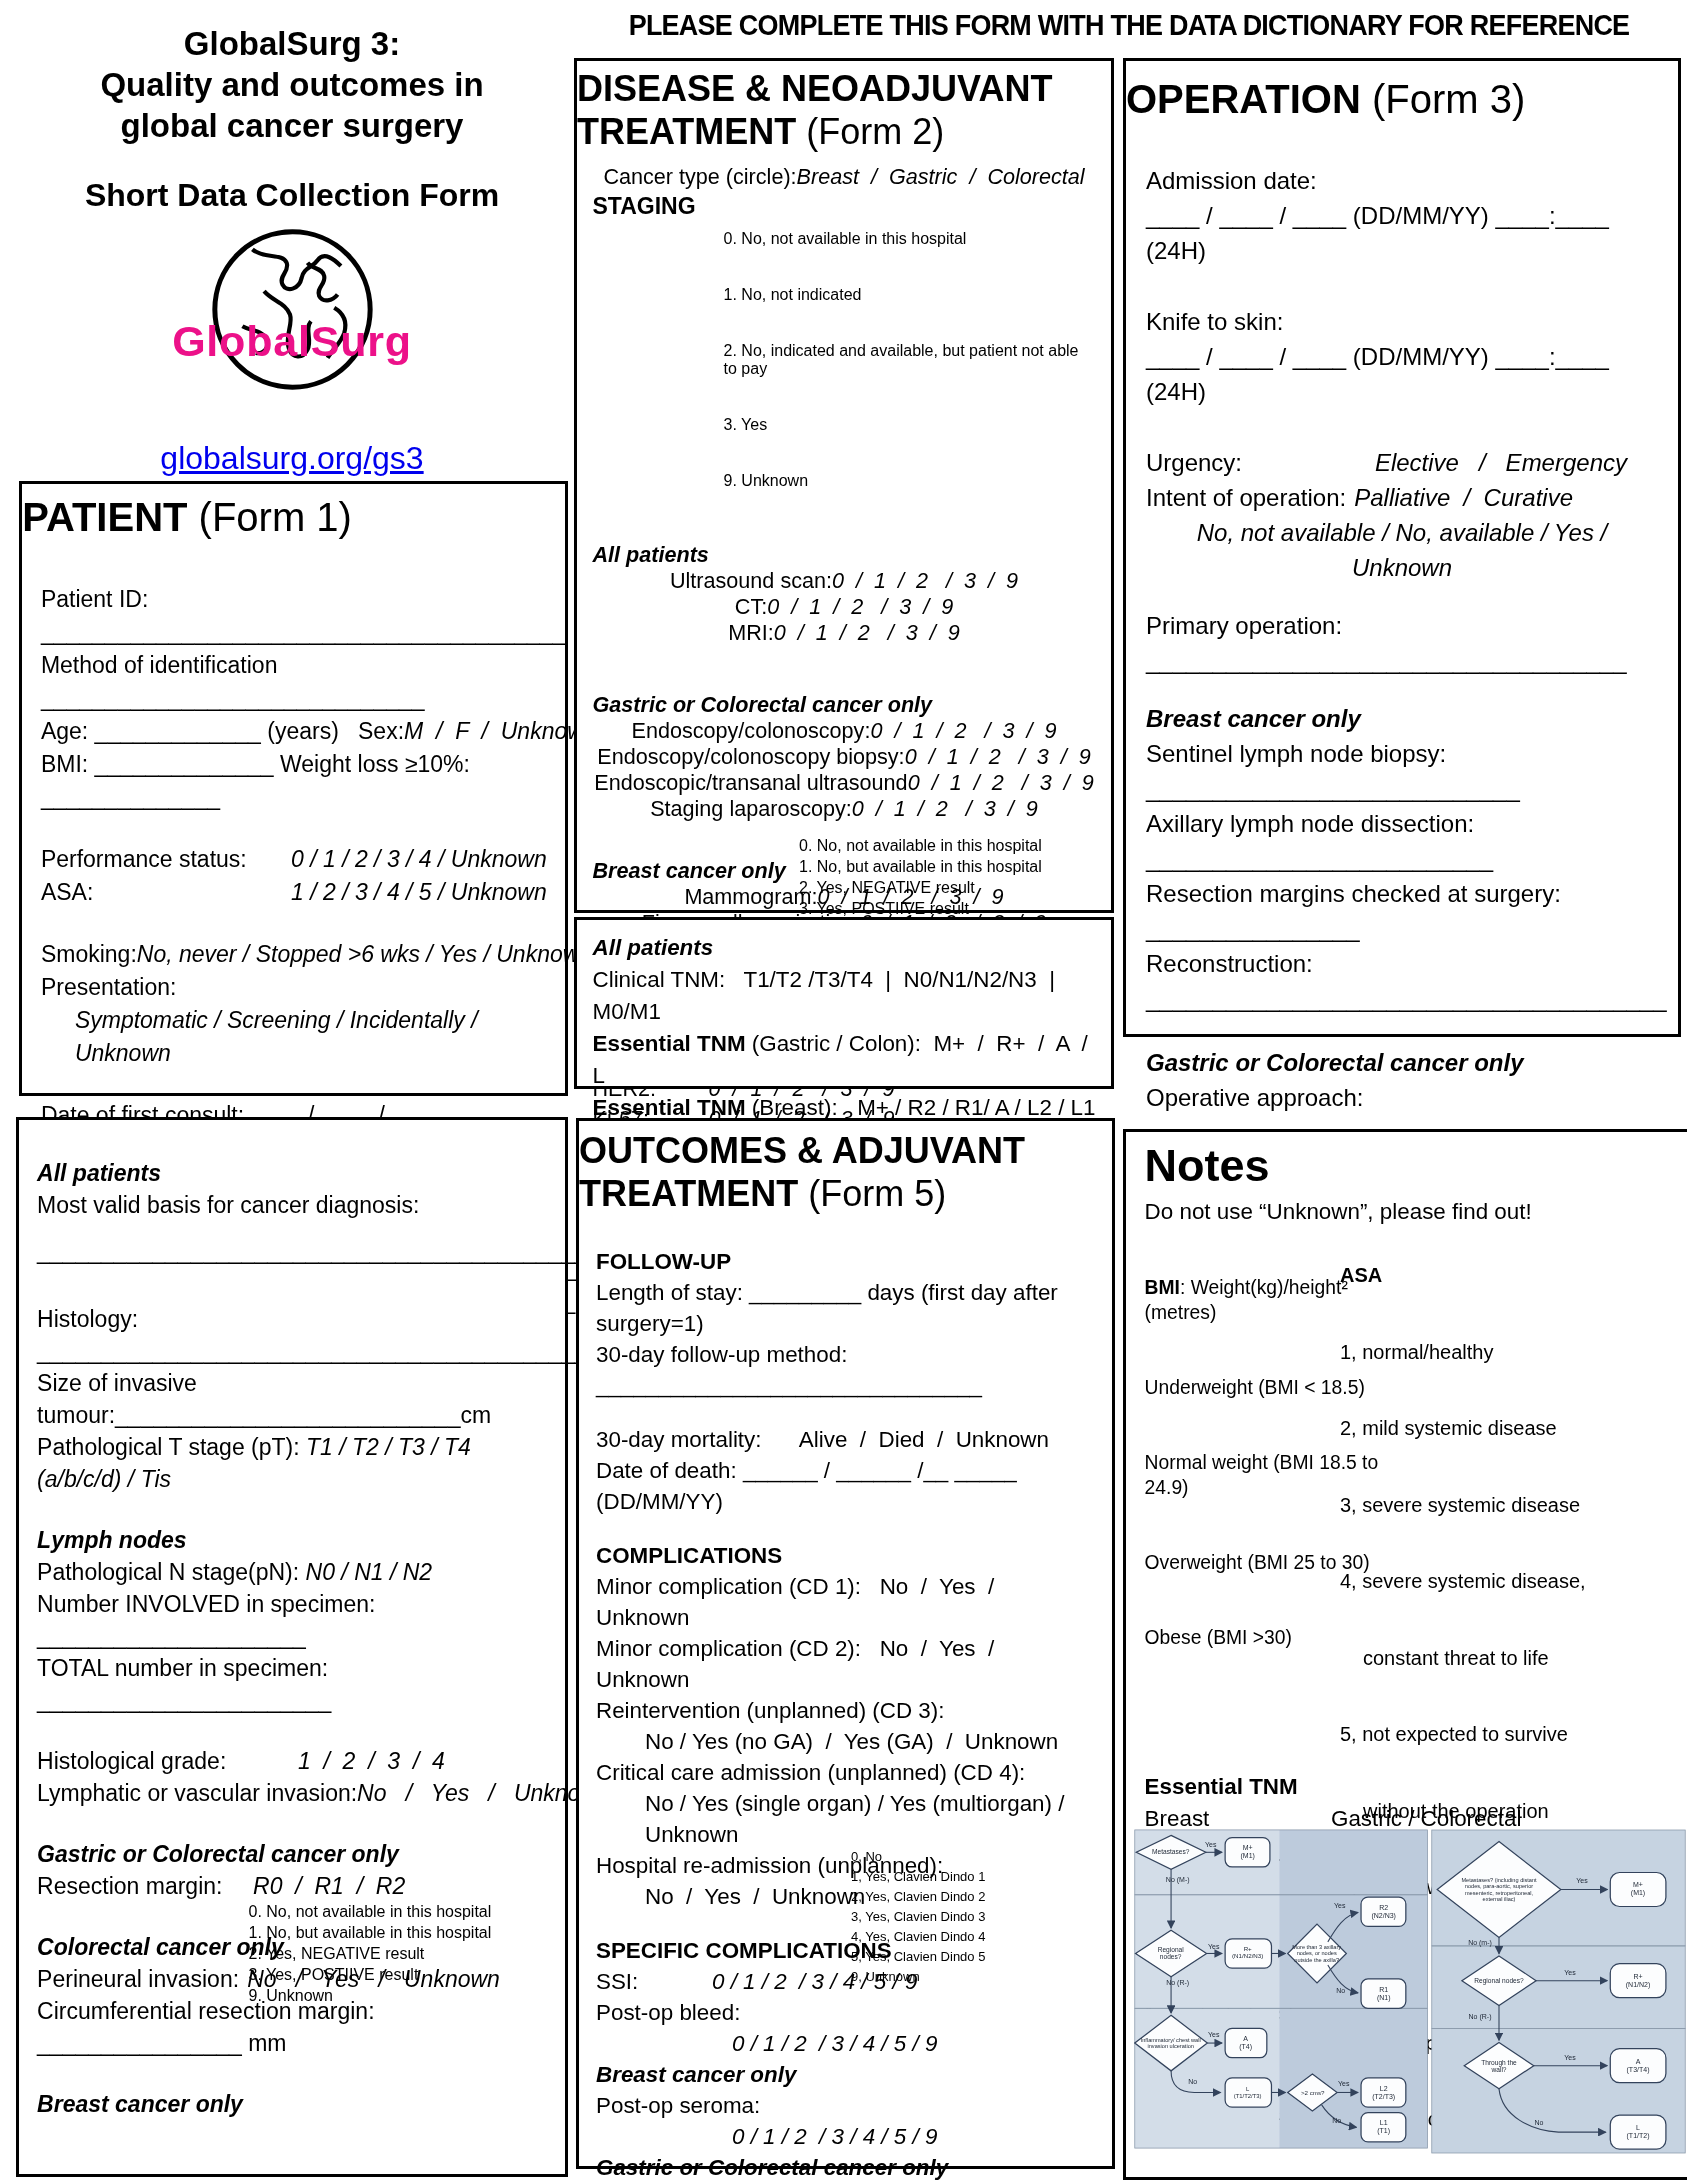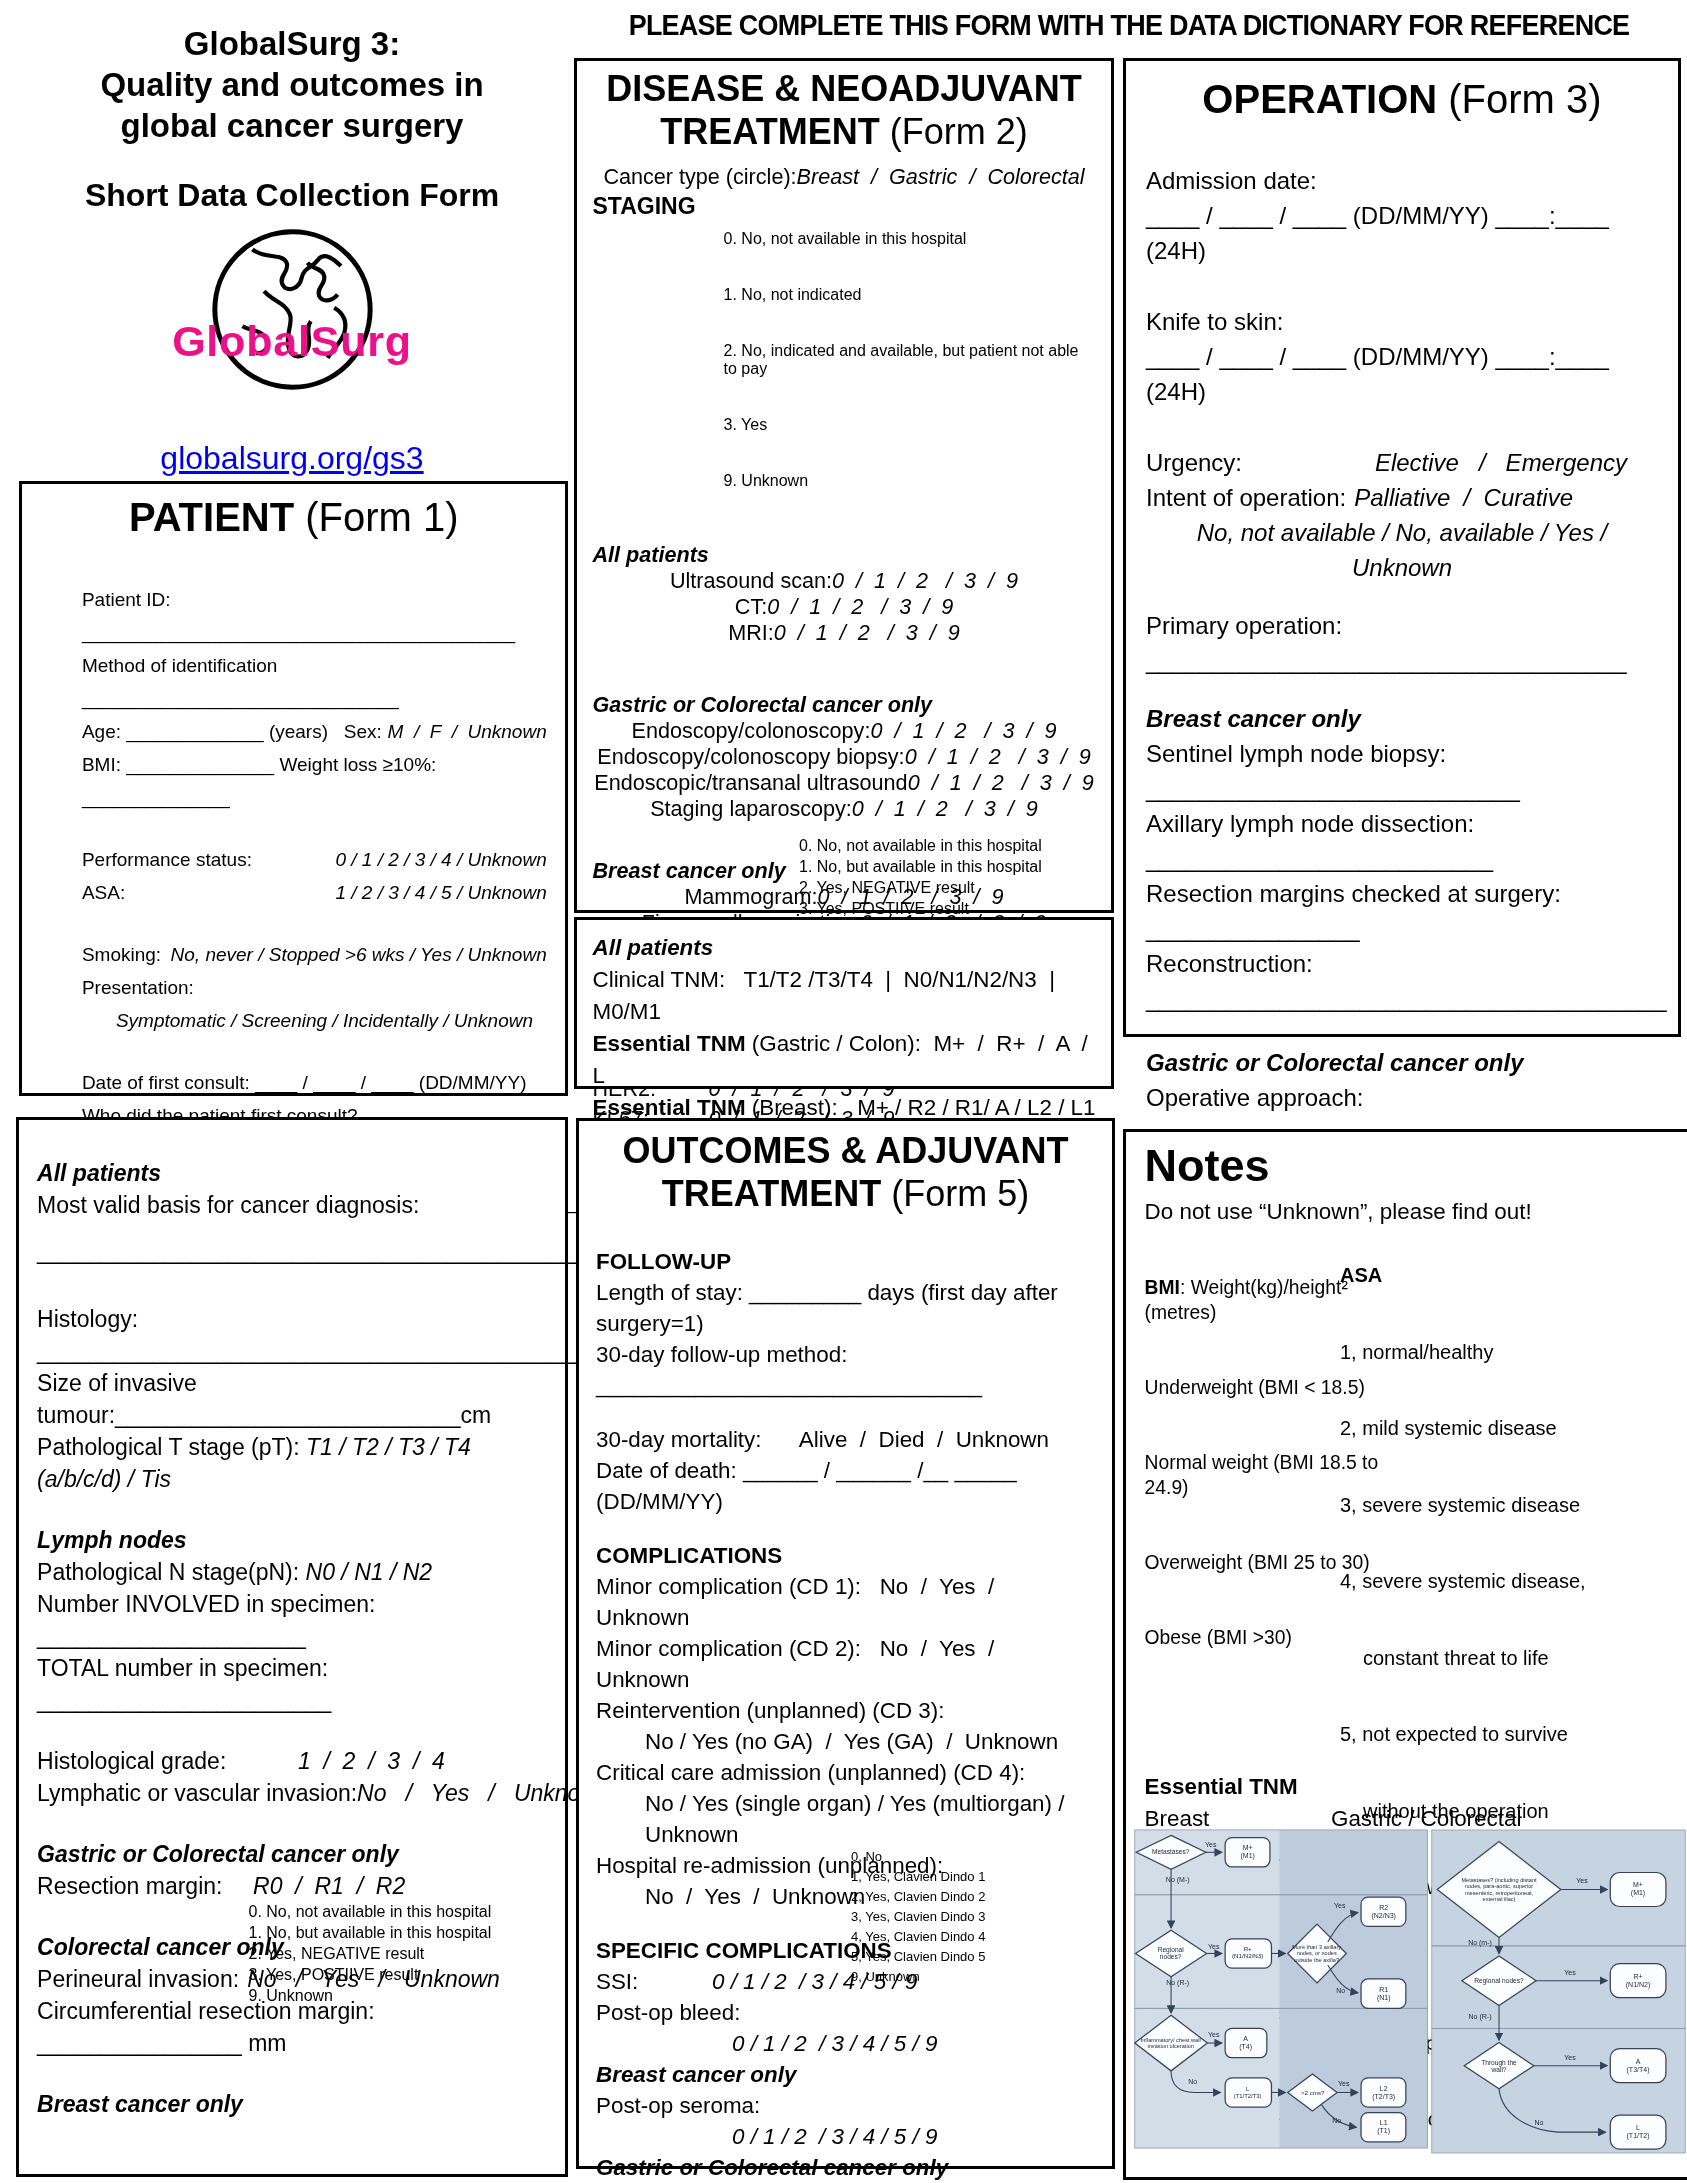--- a/index.html
+++ b/index.html
@@ -2,41 +2,41 @@
 <html style="font-size:12.4px"><head>
 <meta charset="utf-8">
 <style>
   html,body{margin:0;padding:0;background:#9a9a9a;}
   .page{position:relative;width:1688px;height:2183px;background:#ffffff;
         font-family:"Liberation Sans",sans-serif;color:#000;overflow:hidden;}
   .b{font-weight:bold;}
   .i{font-style:italic;}
   .bi{font-weight:bold;font-style:italic;}
   .box{position:absolute;border:3.9px solid #000;background:#fff;box-sizing:border-box;}
-  .ft{text-align:center;font-weight:normal;}
+  .ft{font-weight:normal;}
   .ln{white-space:pre-wrap;}
   .row{display:flex;justify-content:space-between;align-items:baseline;}
   .row span{white-space:pre;}
   .banner{position:absolute;left:576px;top:9.3px;width:1106px;text-align:center;
           font-weight:bold;font-size:29px;letter-spacing:-0.8px;transform:scaleX(.93);
           transform-origin:center;white-space:nowrap;}
   
   .hdr{position:absolute;left:15.5px;top:23px;width:553px;text-align:center;}
   .hdr-title{font-size:33px;font-weight:bold;line-height:41px;}
   .hdr-sub{font-size:32px;font-weight:bold;margin-top:31px;}
   .globe{position:absolute;left:0;width:553px;top:203px;height:224px;}
   .globe svg{display:block;margin:0 auto;}
   .globe-word{position:absolute;left:0;width:553px;top:91px;text-align:center;
               font-size:43px;font-weight:bold;letter-spacing:0.8px;}
   .hdr-link{position:absolute;left:0;width:553px;top:417px;text-align:center;
             font-size:32px;text-decoration:underline;cursor:pointer;}
   
   .f1box{left:19.3px;top:481px;width:549px;height:615px;}
   .f1t{font-size:40px;margin-top:10.8px;}
-  .f1 .bd{padding:20px 18.6px 0 18.6px;font-size:19px;margin-left:41px;}
+  .f1 .bd{padding:20px 18.6px 0 18.6px;font-size:23px;}
   .f1 .ln{line-height:33px;}
   .gap18{height:14px}.gap24{height:18.6px}.gap30{height:23px}.gap38{height:29px}
   .gap46{height:36px}.gap60{height:46px}.gap70{height:54px}
   
   .f2box{left:574px;top:58px;width:540px;height:855px;}
   .f2t{font-size:36px;line-height:43px;margin-top:6.2px;}
   .f2 .bd{padding:10.8px 15.5px 0 15.5px;font-size:21.6px;position:relative;}
   .f2 .ln{line-height:26px;justify-content:center;}
   .small{font-size:16px;line-height:18.6px;white-space:pre-wrap;}
   .stg{display:flex;gap:28px;margin-top:3.1px;}

